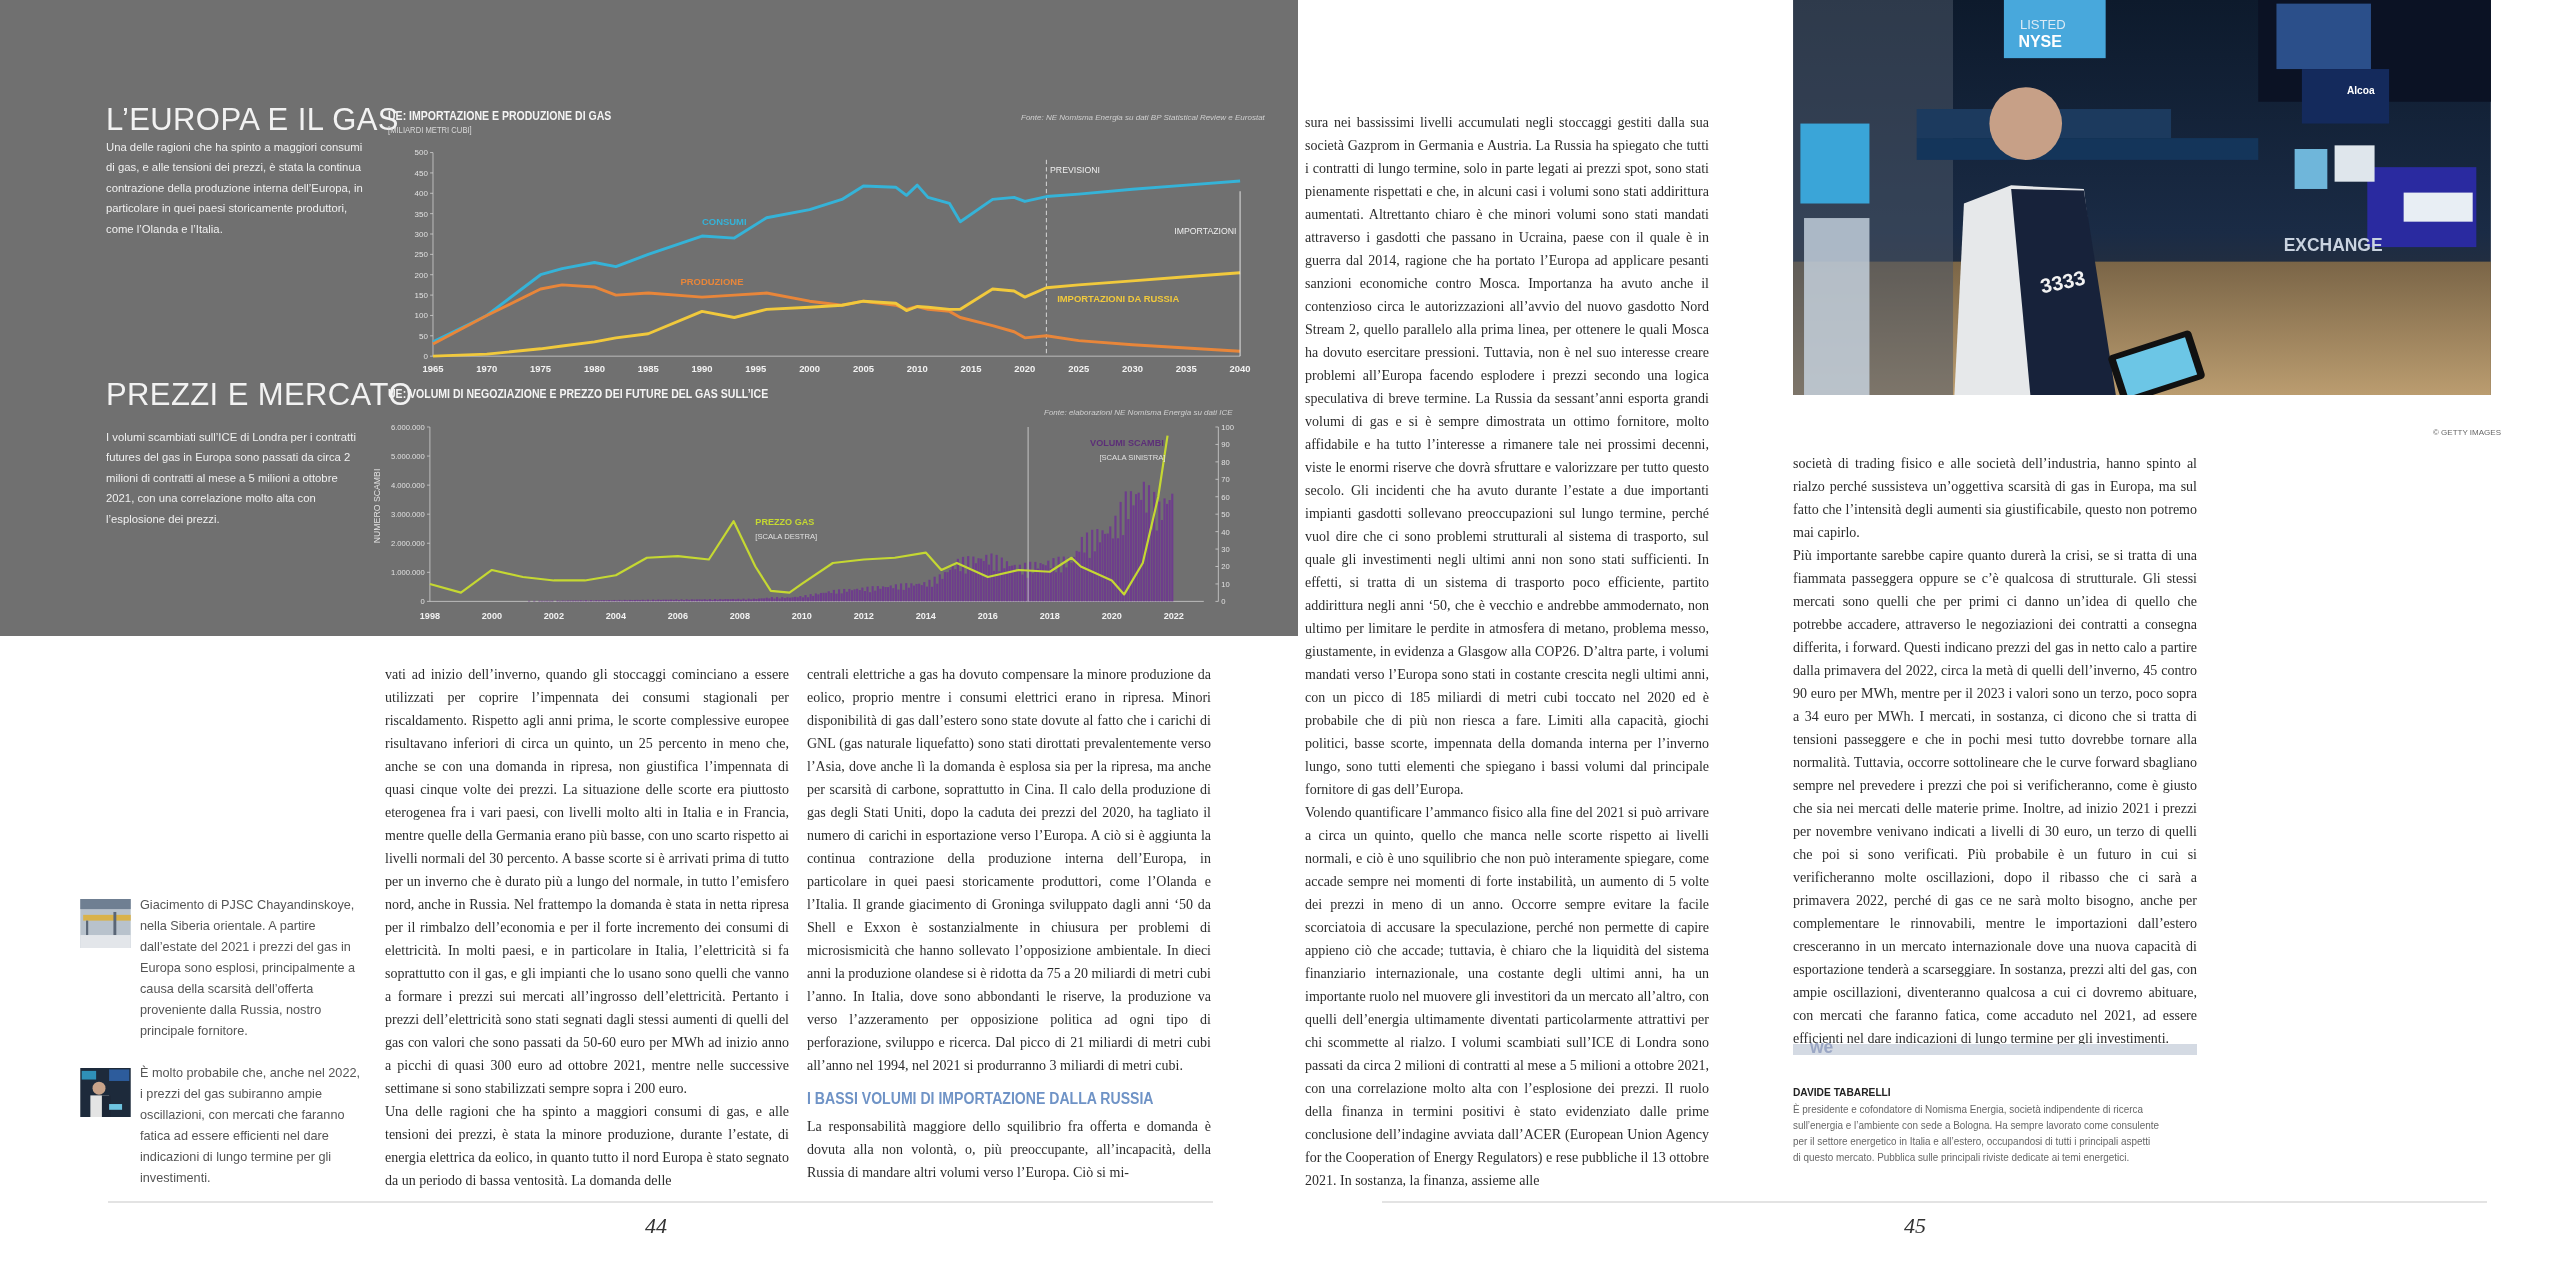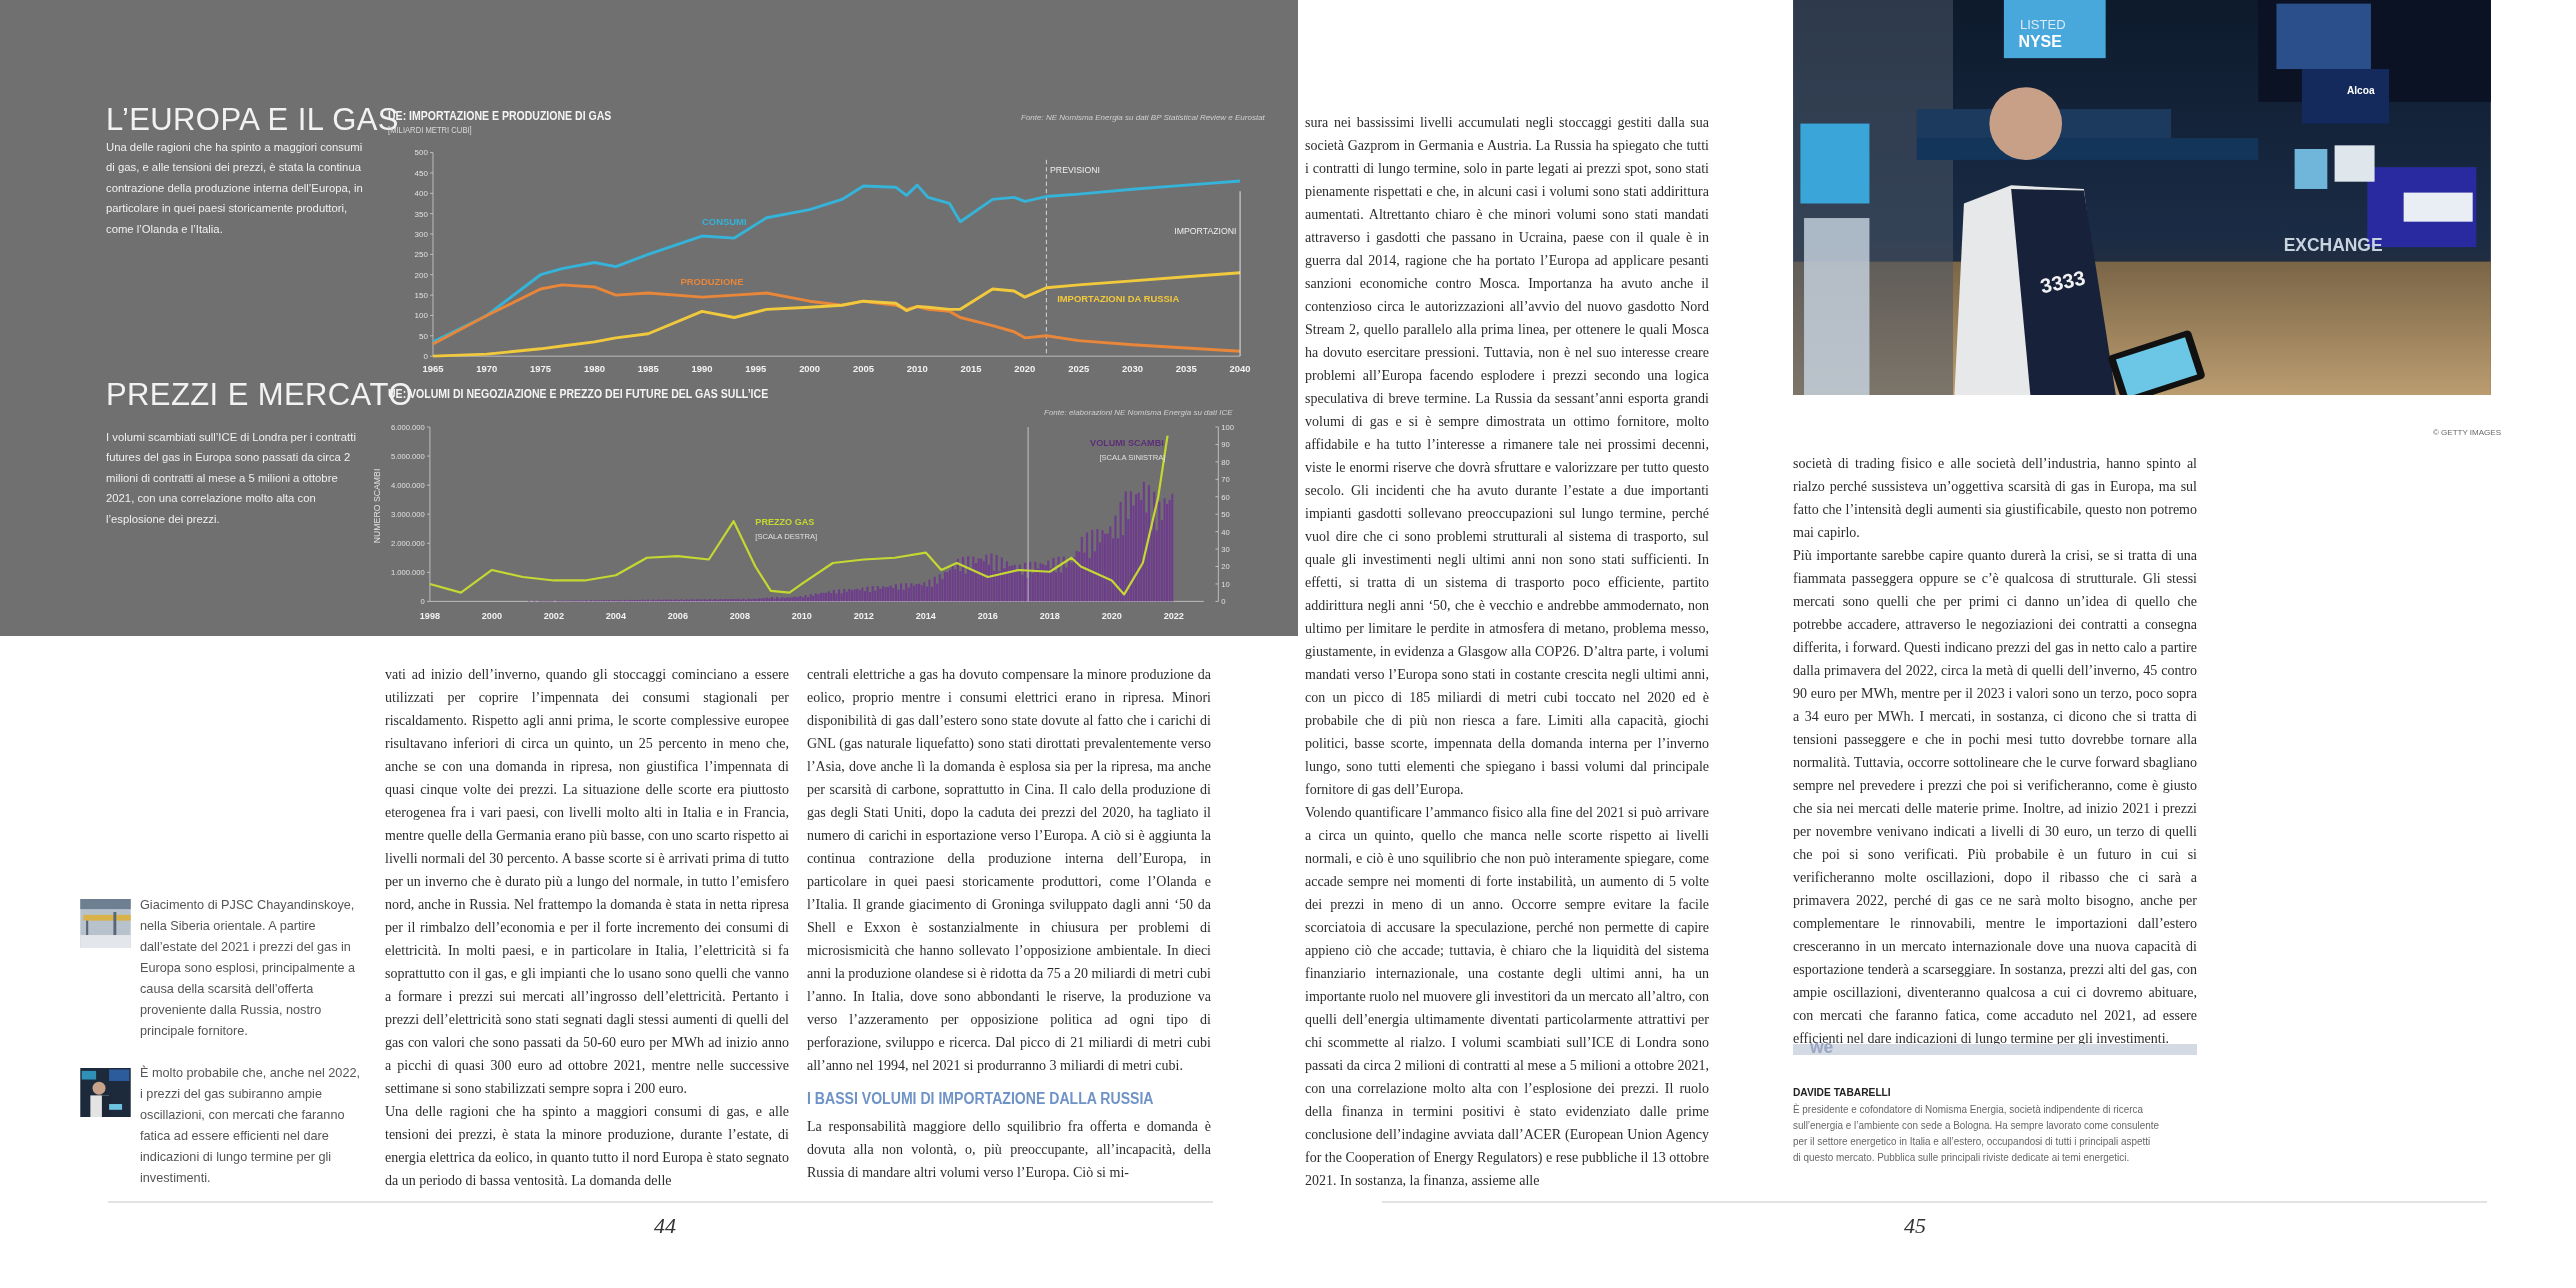--- a/index.html
+++ b/index.html
@@ -438,21 +438,21 @@
   <p>vati ad inizio dell’inverno, quando gli stoccaggi cominciano a essere utilizzati per coprire l’impennata dei consumi stagionali per riscaldamento. Rispetto agli anni prima, le scorte complessive europee risultavano inferiori di circa un quinto, un 25 percento in meno che, anche se con una domanda in ripresa, non giustifica l’impennata di quasi cinque volte dei prezzi. La situazione delle scorte era piuttosto eterogenea fra i vari paesi, con livelli molto alti in Italia e in Francia, mentre quelle della Germania erano più basse, con uno scarto rispetto ai livelli normali del 30 percento. A basse scorte si è arrivati prima di tutto per un inverno che è durato più a lungo del normale, in tutto l’emisfero nord, anche in Russia. Nel frattempo la domanda è stata in netta ripresa per il rimbalzo dell’economia e per il forte incremento dei consumi di elettricità. In molti paesi, e in particolare in Italia, l’elettricità si fa soprattutto con il gas, e gli impianti che lo usano sono quelli che vanno a formare i prezzi sui mercati all’ingrosso dell’elettricità. Pertanto i prezzi dell’elettricità sono stati segnati dagli stessi aumenti di quelli del gas con valori che sono passati da 50-60 euro per MWh ad inizio anno a picchi di quasi 300 euro ad ottobre 2021, mentre nelle successive settimane si sono stabilizzati sempre sopra i 200 euro.</p>
   <p>Una delle ragioni che ha spinto a maggiori consumi di gas, e alle tensioni dei prezzi, è stata la minore produzione, durante l’estate, di energia elettrica da eolico, in quanto tutto il nord Europa è stato segnato da un periodo di bassa ventosità. La domanda delle</p>
 </div>
 <div class="abs col" style="left:807px;top:663px;">
   <p>centrali elettriche a gas ha dovuto compensare la minore produzione da eolico, proprio mentre i consumi elettrici erano in ripresa. Minori disponibilità di gas dall’estero sono state dovute al fatto che i carichi di GNL (gas naturale liquefatto) sono stati dirottati prevalentemente verso l’Asia, dove anche lì la domanda è esplosa sia per la ripresa, ma anche per scarsità di carbone, soprattutto in Cina. Il calo della produzione di gas degli Stati Uniti, dopo la caduta dei prezzi del 2020, ha tagliato il numero di carichi in esportazione verso l’Europa. A ciò si è aggiunta la continua contrazione della produzione interna dell’Europa, in particolare in quei paesi storicamente produttori, come l’Olanda e l’Italia. Il grande giacimento di Groninga sviluppato dagli anni ‘50 da Shell e Exxon è sostanzialmente in chiusura per problemi di microsismicità che hanno sollevato l’opposizione ambientale. In dieci anni la produzione olandese si è ridotta da 75 a 20 miliardi di metri cubi l’anno. In Italia, dove sono abbondanti le riserve, la produzione va verso l’azzeramento per opposizione politica ad ogni tipo di perforazione, sviluppo e ricerca.  Dal picco di 21 miliardi di metri cubi all’anno nel 1994, nel 2021 si produrranno 3 miliardi di metri cubi.</p>
   <div class="subhead">I BASSI VOLUMI DI IMPORTAZIONE DALLA RUSSIA</div>
   <p>La responsabilità maggiore dello squilibrio fra offerta e domanda è dovuta alla non volontà, o, più preoccupante, all’incapacità, della Russia di mandare altri volumi verso l’Europa. Ciò si mi-</p>
 </div>
 
 <div class="abs rule" style="left:108px;top:1201px;width:1105px;"></div>
-<div class="abs pagenum" style="left:645px;top:1213px;margin-left:9px;">44</div>
+<div class="abs pagenum" style="left:645px;top:1213px;">44</div>
 
 <div class="abs" style="left:1793px;top:0;width:698px;height:395px;overflow:hidden;">
   <svg width="698" height="423" viewBox="0 0 960 582">
     <defs>
       <linearGradient id="bg" x1="0" y1="0" x2="0" y2="1">
         <stop offset="0" stop-color="#0d1a2c"></stop>
           <stop offset="0.55" stop-color="#1a2b45"></stop>
           <stop offset="1" stop-color="#4a3a28"></stop>
       </linearGradient>
       <linearGradient id="floor" x1="0" y1="0" x2="0" y2="1">

